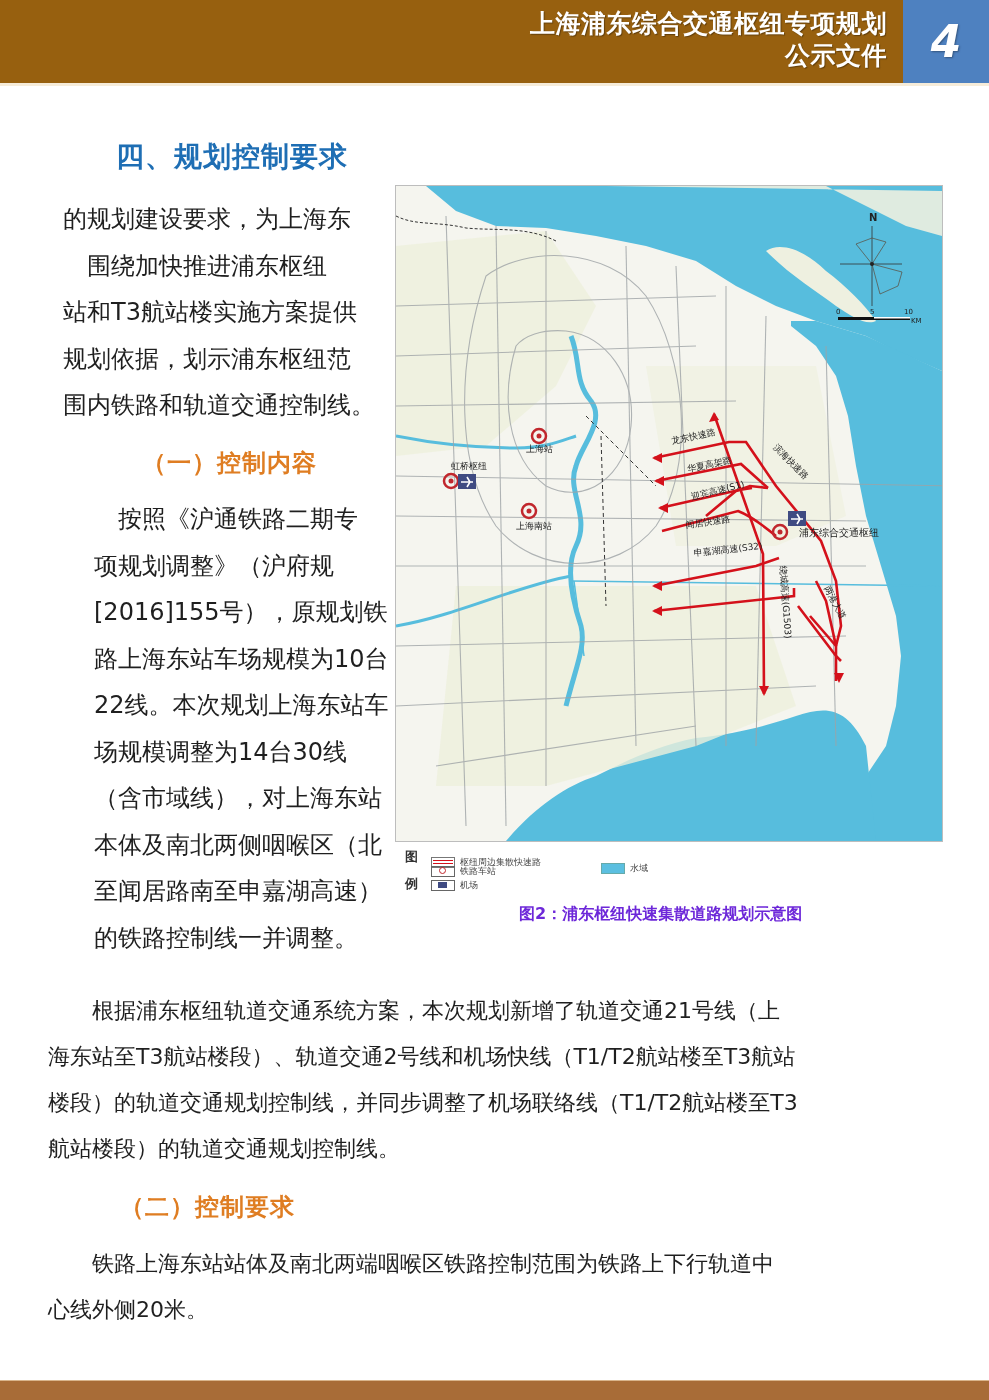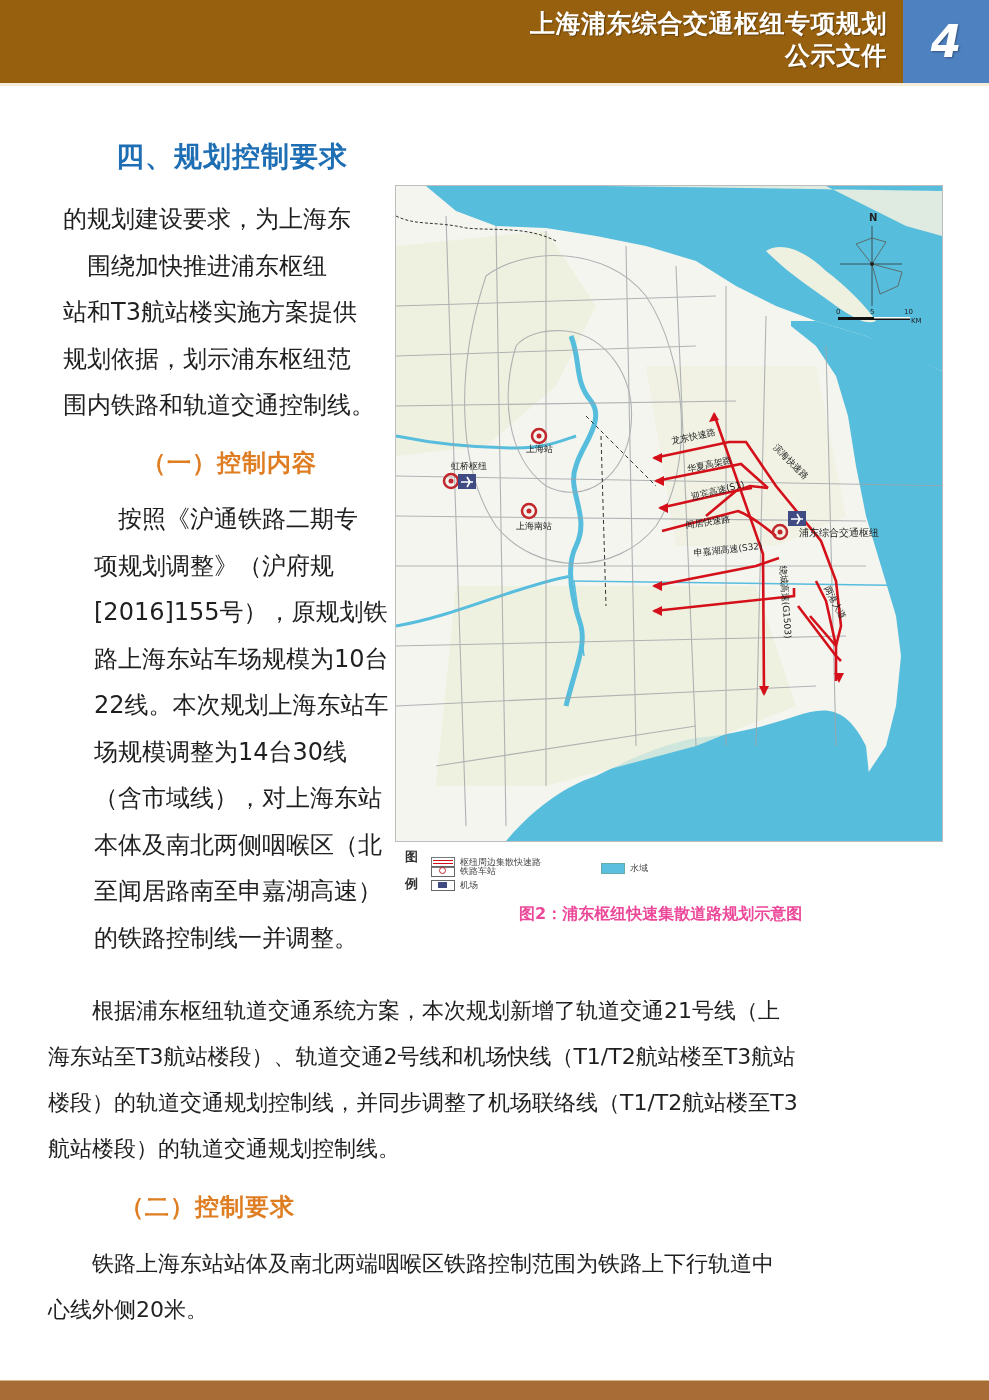--- a/index.html
+++ b/index.html
@@ -48,21 +48,21 @@
   .map {
     position:absolute; left:395px; top:185px; width:546px; height:655px;
     border:1px solid #bdbdbd; background:#f4f5ec; overflow:hidden;
   }
   .legend { position:absolute; left:403px; top:848px; width:420px; height:50px; font-size:9px; color:#444; }
   .legend .lg-label { position:absolute; font-size:13px; font-weight:bold; color:#333; }
   .legend .lg-item { position:absolute; display:flex; align-items:center; gap:5px; white-space:nowrap; }
   .legend .sw { width:22px; height:9px; border:1px solid #666; position:relative; }
   .caption {
     position:absolute; left:519px; top:904px;
-    font-size:16px; font-weight:bold; color:#ec4899;
+    font-size:16px; font-weight:bold; color:#6d28d9;
   }
   .footer-bar { position:absolute; left:0; top:1380px; width:989px; height:20px; background:#a86c37; border-top:1px solid #d9b58c; }
 </style>
 </head>
 <body>
 
 <div class="header">
   <div class="header-title">
     <div>上海浦东综合交通枢纽专项规划</div>
     <div>公示文件</div>

